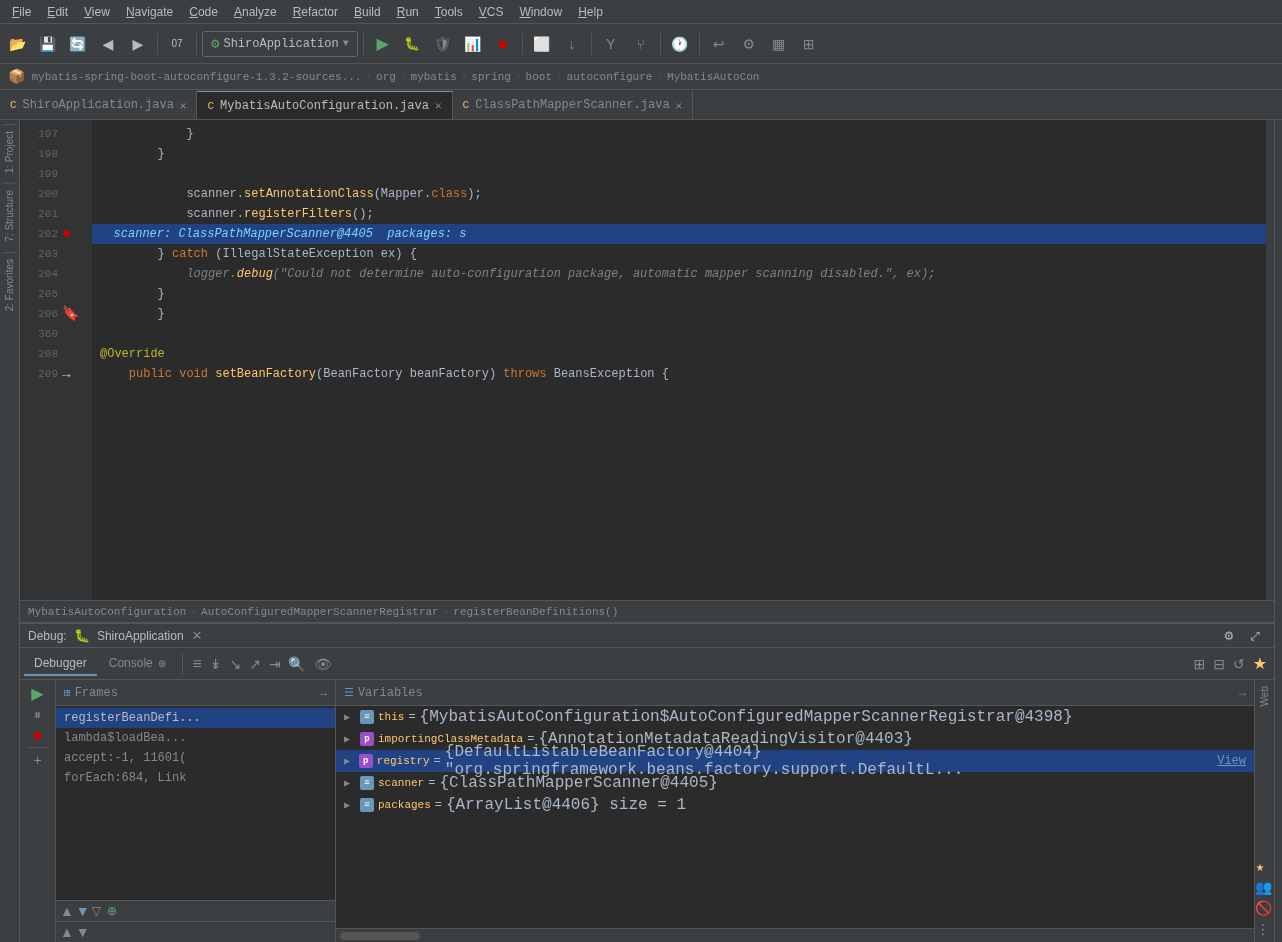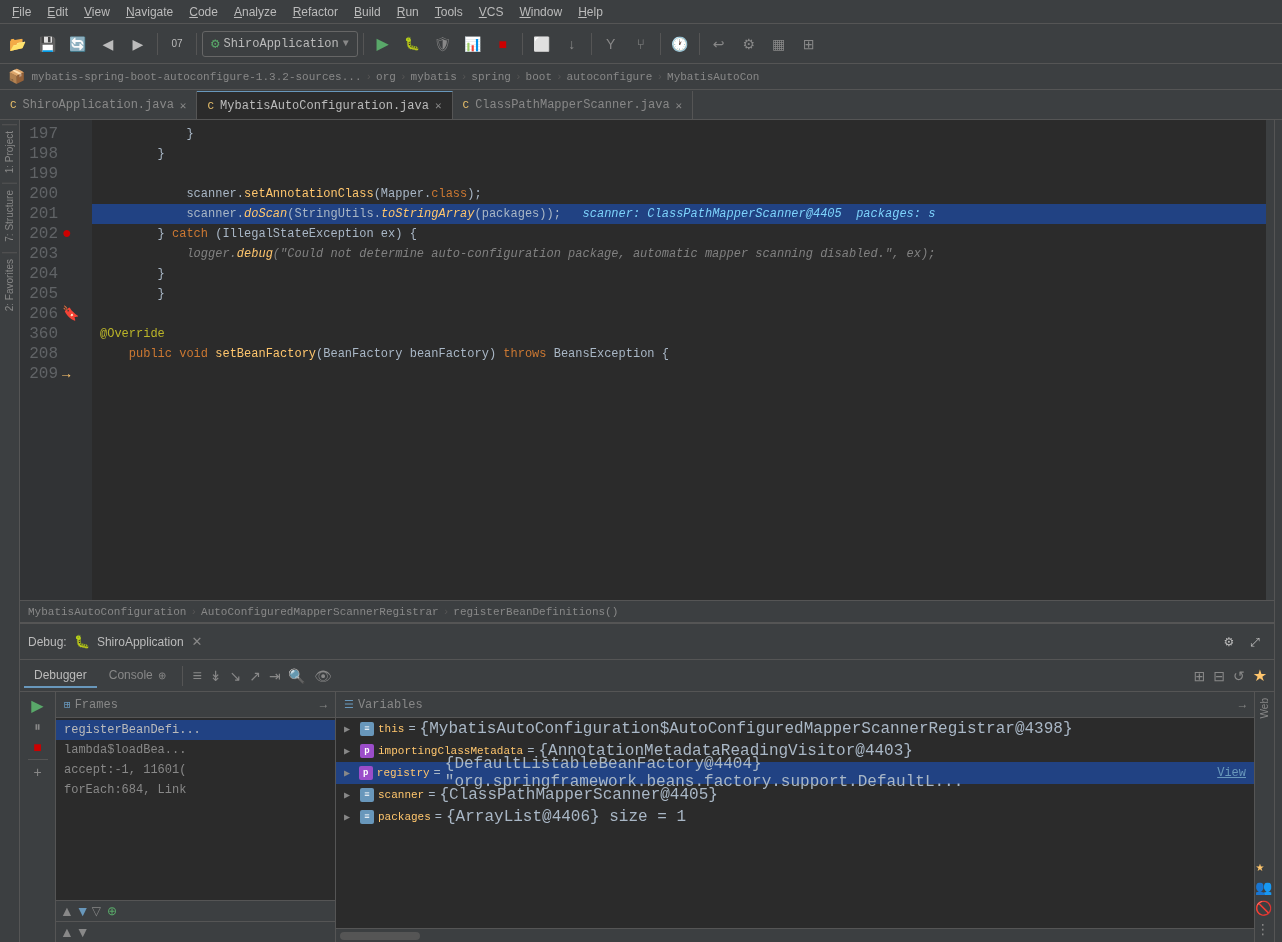--- a/index.html
+++ b/index.html
@@ -26,21 +26,21 @@
     .tabs-bar { background: #3c3f41; display: flex; align-items: flex-end; height: 30px; border-bottom: 1px solid #555; }
     .tab { height: 28px; padding: 0 10px; display: flex; align-items: center; gap: 6px; cursor: pointer; border-right: 1px solid #555; font-size: 12px; color: #888; background: #3c3f41; white-space: nowrap; }
     .tab.active { background: #2b2b2b; color: #bbbbbb; border-top: 1px solid #6897bb; }
     .tab-close { font-size: 11px; color: #888; cursor: pointer; }
 
     
     .editor-breadcrumb { background: #3c3f41; height: 22px; display: flex; align-items: center; padding: 0 8px; border-top: 1px solid #555; font-size: 11px; color: #888; gap: 4px; }
 
     
     .debug-panel { height: 320px; background: #2b2b2b; border-top: 2px solid #555; display: flex; flex-direction: column; }
-    .debug-header { background: #3c3f41; height: 36px; display: flex; align-items: center; padding: 0 8px; gap: 8px; border-bottom: 1px solid #555; }
+    .debug-header { background: #3c3f41; height: 24px; display: flex; align-items: center; padding: 0 8px; gap: 8px; border-bottom: 1px solid #555; }
     .debug-title { color: #bbbbbb; font-size: 12px; font-family: Arial, sans-serif; display: flex; align-items: center; gap: 4px; }
     .debug-close { color: #888; cursor: pointer; font-size: 13px; margin-left: 4px; }
     .debug-settings { margin-left: auto; display: flex; gap: 4px; }
 
     .debug-toolbar { background: #3c3f41; height: 32px; display: flex; align-items: center; padding: 0 4px; gap: 2px; border-bottom: 1px solid #555; }
     .debug-tab { padding: 4px 10px; color: #888; cursor: pointer; font-size: 12px; border-bottom: 2px solid transparent; font-family: Arial, sans-serif; }
     .debug-tab.active { color: #bbbbbb; border-bottom-color: #6897bb; }
     .debug-toolbar-btn { background: transparent; border: none; color: #888; cursor: pointer; padding: 3px; font-size: 14px; }
 
     .debug-body { flex: 1; display: flex; overflow: hidden; }
@@ -165,21 +165,21 @@
     <div style="writing-mode:vertical-rl; transform:rotate(180deg); color:#888; font-size:10px; padding:6px 2px; cursor:pointer; font-family:Arial,sans-serif; border-bottom:1px solid #555; margin-bottom:4px;">1: Project</div>
     <div style="writing-mode:vertical-rl; transform:rotate(180deg); color:#888; font-size:10px; padding:6px 2px; cursor:pointer; font-family:Arial,sans-serif; border-bottom:1px solid #555; margin-bottom:4px;">7: Structure</div>
     <div style="writing-mode:vertical-rl; transform:rotate(180deg); color:#888; font-size:10px; padding:6px 2px; cursor:pointer; font-family:Arial,sans-serif; border-bottom:1px solid #555;">2: Favorites</div>
   </div>
 
   <div style="flex:1; display:flex; flex-direction:column; overflow:hidden;">
 
     <div style="flex:1; display:flex; overflow:hidden; position:relative;">
 
       <div style="width:72px; background:#313335; flex-shrink:0; display:flex;">
-        <div style="width:42px; padding:4px 4px 4px 0; text-align:right; color:#606366; font-size:16px; line-height:20px;">
+        <div style="width:42px; padding:4px 4px 4px 0; text-align:right; color:#606366; font-size:11px; line-height:20px;">
           <div>197</div>
           <div>198</div>
           <div>199</div>
           <div>200</div>
           <div>201</div>
           <div>202</div>
           <div>203</div>
           <div>204</div>
           <div>205</div>
           <div>206</div>
@@ -219,23 +219,25 @@
         <div class="code-row">
           <span style="padding-left:8px; white-space:pre; color:#a9b7c6;">        }</span>
         </div>
 
         <div class="code-row">&nbsp;</div>
 
         <div class="code-row">
           <span style="padding-left:8px; white-space:pre; color:#a9b7c6;">            scanner.<span style="color:#ffc66d;">setAnnotationClass</span>(Mapper.<span style="color:#cc7832;">class</span>);</span>
         </div>
 
+        <div class="code-row">
+          <span style="padding-left:8px; white-space:pre; color:#a9b7c6;">            scanner.<span style="color:#ffc66d;">registerFilters</span>();</span>
+        </div>
 
         <div class="code-row hl" style="background:#214283; display:flex; align-items:center; width:100%;">
-          <span style="padding-left:8px; white-space:pre; color:#a9b7c6;">            scanner.<span style="color:#ffc66d; font-style:italic;">doScan</span>(StringUtils.<span style="color:#ffc66d; font-style:italic;">toStringArray</span>(packages));</span>
           <span style="white-space:pre; color:#7dd3fc; font-style:italic;">   scanner: ClassPathMapperScanner@4405  packages: s</span>
         </div>
 
         <div class="code-row">
           <span style="padding-left:8px; white-space:pre; color:#a9b7c6;">        } <span style="color:#cc7832;">catch</span> (IllegalStateException ex) {</span>
         </div>
 
         <div class="code-row">
           <span style="padding-left:8px; white-space:pre; color:#808080; font-style:italic;">            logger.<span style="color:#ffc66d; font-style:italic;">debug</span>("Could not determine auto-configuration package, automatic mapper scanning disabled.", ex);</span>
         </div>

